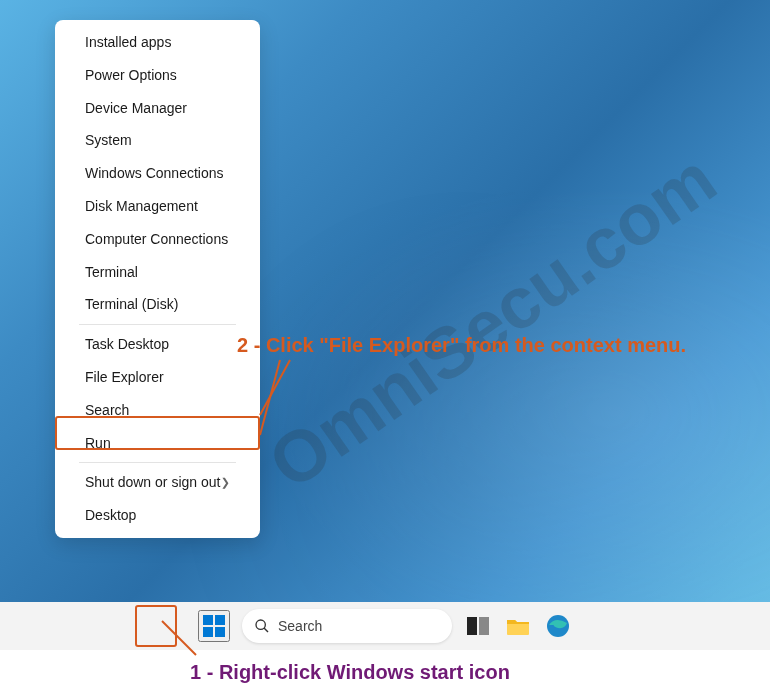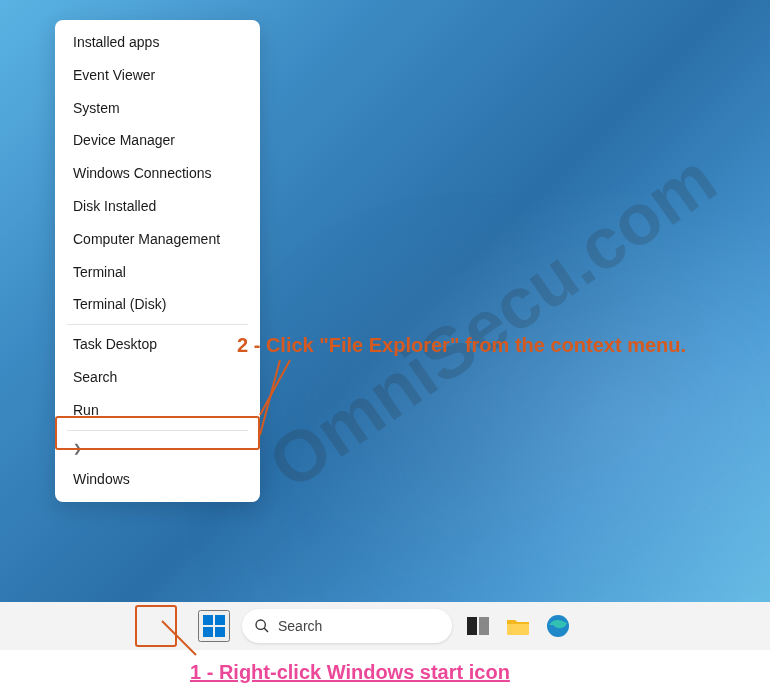--- a/index.html
+++ b/index.html
@@ -27,21 +27,21 @@
       white-space: nowrap;
     }
     
     .menu {
       position: absolute;
       top: 20px; left: 55px;
       width: 205px;
       background: #fff;
       border-radius: 8px;
       box-shadow: 0 6px 20px rgba(0,0,0,.15);
-      padding: 6px 4px;
+      padding: 6px 16px;
       font-size: 14px;
       color: #1a1a1a;
     }
     .menu-item {
       display: flex;
       justify-content: space-between;
       align-items: center;
       padding: 8px 14px;
       cursor: pointer;
       line-height: 1.2;
@@ -98,77 +98,80 @@
       box-shadow: 0 1px 3px rgba(0,0,0,.12);
       font-size: 14px; color:#444;
     }
     .tb-icon { width:28px; height:28px; display:flex; align-items:center; justify-content:center; }
     
     .anno1 {
       position: absolute;
       bottom: 5px; left: 190px;
       font-size: 20px;
       font-weight: 600;
-      color: #ec4899;
-      text-decoration: underline;
+      color: #701a75;
     }
     .line1 { position:absolute; bottom:30px; left:160px; width:40px; height:40px; }
     .line1 svg { overflow:visible; }
     .white-strip { position:absolute; bottom:0; left:0; right:0; height:39px; background:#fff; }
   </style>
 </head>
 <body>
 
 <div class="wave"></div>
 <div class="watermark">OmniSecu.com</div>
 
 <div class="menu">
   <div class="menu-item">
       <span>Installed apps</span>
     </div>
   <div class="menu-item">
-      <span>Event Viewer</span>
+      <span>Power Options</span>
+    </div>
+  <div class="menu-item">
+      <span>Device Manager</span>
     </div>
   <div class="menu-item">
       <span>System</span>
     </div>
   <div class="menu-item">
-      <span>Device Manager</span>
-    </div>
-  <div class="menu-item">
       <span>Windows Connections</span>
     </div>
   <div class="menu-item">
-      <span>Disk Installed</span>
-    </div>
-  <div class="menu-item">
-      <span>Computer Management</span>
+      <span>Disk Management</span>
+    </div>
+  <div class="menu-item">
+      <span>Computer Connections</span>
     </div>
   <div class="menu-item">
       <span>Terminal</span>
     </div>
   <div class="menu-item">
       <span>Terminal (Disk)</span>
     </div>
   <div class="divider"></div>
   <div class="menu-item">
       <span>Task Desktop</span>
     </div>
   <div class="menu-item">
+      <span>File Explorer</span>
+    </div>
+  <div class="menu-item">
       <span>Search</span>
     </div>
   <div class="menu-item">
       <span>Run</span>
     </div>
   <div class="divider"></div>
   <div class="menu-item">
+    <span>Shut down or sign out</span>
     <span class="chev">❯</span>
   </div>
   <div class="menu-item">
-      <span>Windows</span>
+      <span>Desktop</span>
     </div>
 </div>
 
 <div class="hl-file"></div>
 
 <div class="anno2">2 - Click "File Explorer" from the context menu.</div>
 <svg class="line-a" style="top:355px; left:255px;" width="40" height="90">
   <line x1="25" y1="5" x2="5" y2="80"></line>
   <line x1="35" y1="5" x2="5" y2="60"></line>
 </svg>

